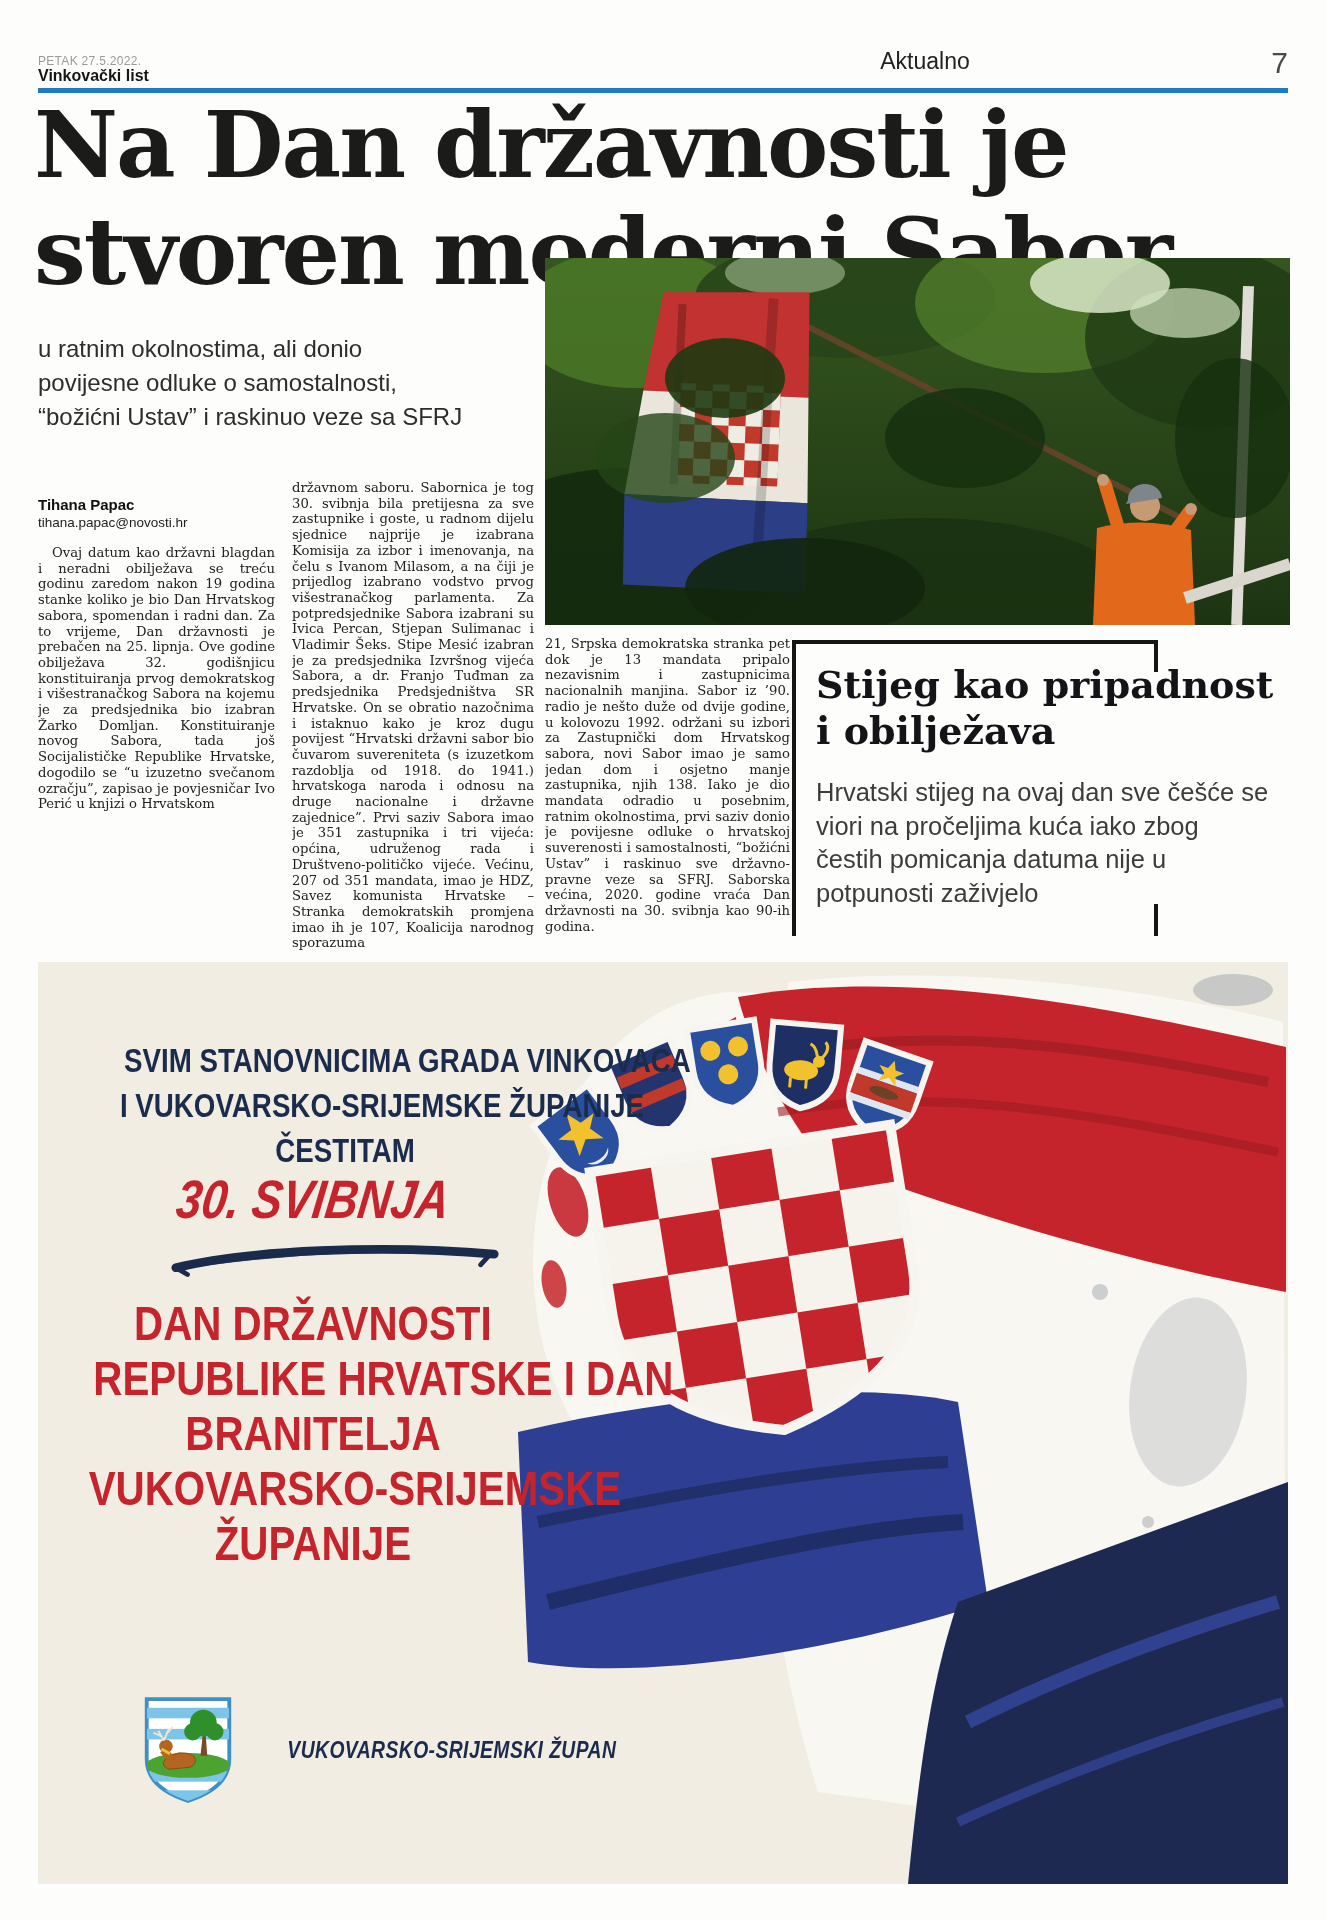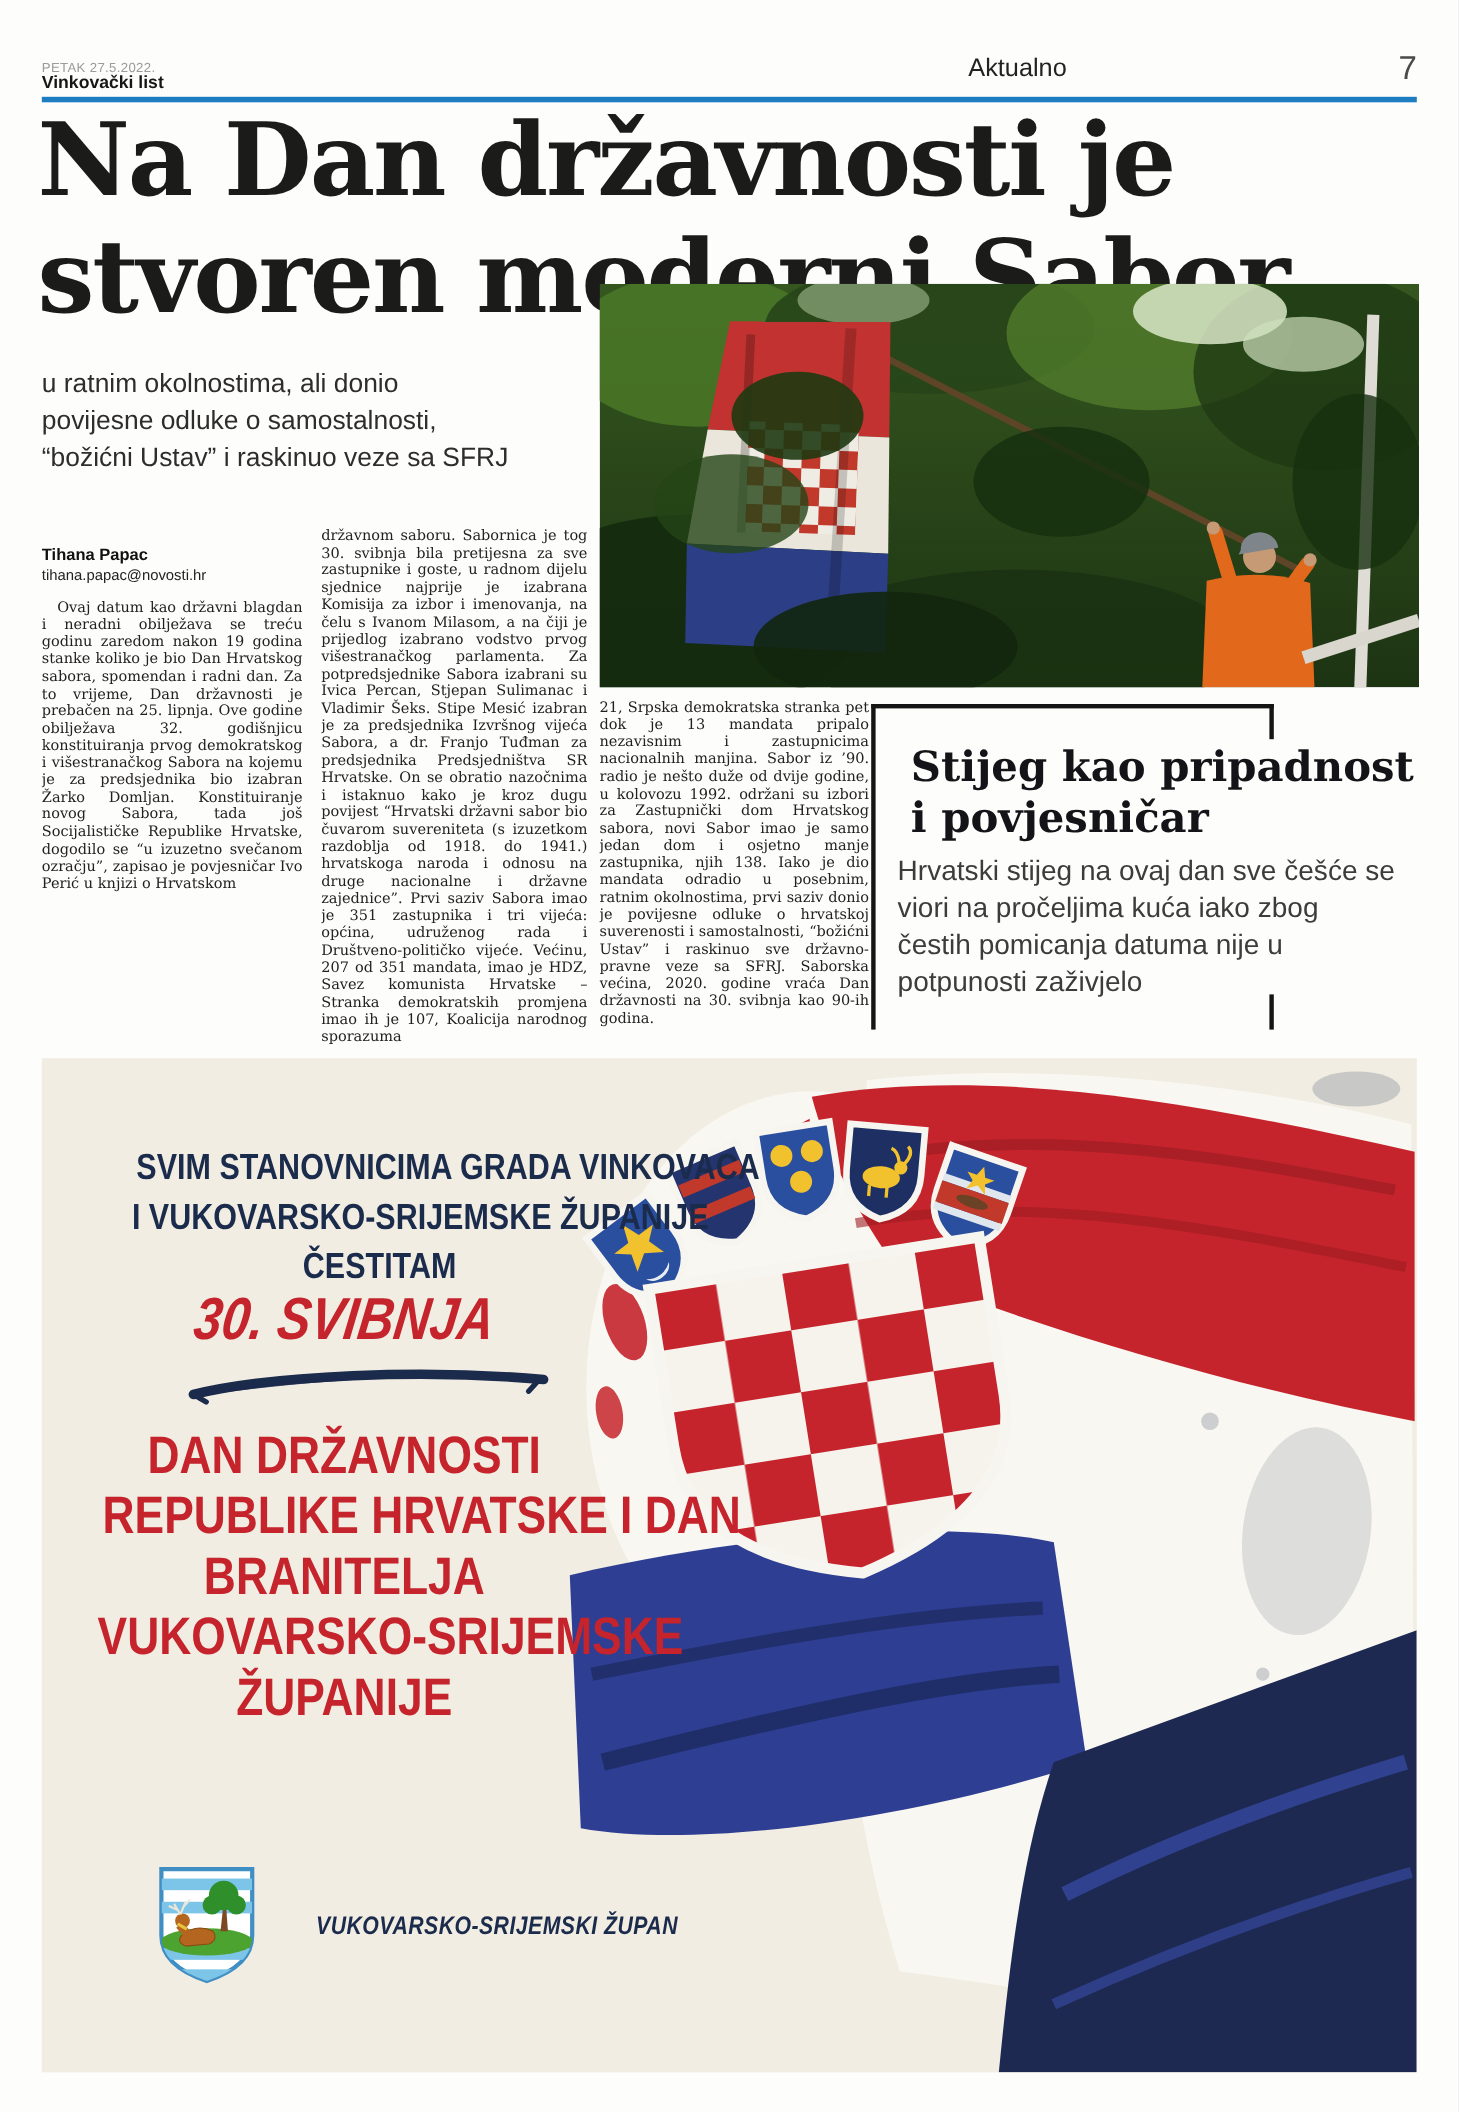--- a/index.html
+++ b/index.html
@@ -137,23 +137,23 @@
     <p class="coltext">državnom saboru. Sabornica je tog 30. svibnja bila pretijesna za sve zastupnike i goste, u radnom dijelu sjednice najprije je izabrana Komisija za izbor i imenovanja, na čelu s Ivanom Milasom, a na čiji je prijedlog izabrano vodstvo prvog višestranačkog parlamenta. Za potpredsjednike Sabora izabrani su Ivica Percan, Stjepan Sulimanac i Vladimir Šeks. Stipe Mesić izabran je za predsjednika Izvršnog vijeća Sabora, a dr. Franjo Tuđman za predsjednika Predsjedništva SR Hrvatske. On se obratio nazočnima i istaknuo kako je kroz dugu povijest “Hrvatski državni sabor bio čuvarom suvereniteta (s izuzetkom razdoblja od 1918. do 1941.) hrvatskoga naroda i odnosu na druge nacionalne i državne zajednice”. Prvi saziv Sabora imao je 351 zastupnika i tri vijeća: općina, udruženog rada i Društveno-političko vijeće. Većinu, 207 od 351 mandata, imao je HDZ, Savez komunista Hrvatske – Stranka demokratskih promjena imao ih je 107, Koalicija narodnog sporazuma</p>
   </div>
   <div class="abs col col3">
     <p class="coltext">21, Srpska demokratska stranka pet dok je 13 mandata pripalo nezavisnim i zastupnicima nacionalnih manjina. Sabor iz ’90. radio je nešto duže od dvije godine, u kolovozu 1992. održani su izbori za Zastupnički dom Hrvatskog sabora, novi Sabor imao je samo jedan dom i osjetno manje zastupnika, njih 138. Iako je dio mandata odradio u posebnim, ratnim okolnostima, prvi saziv donio je povijesne odluke o hrvatskoj suverenosti i samostalnosti, “božićni Ustav” i raskinuo sve državno-pravne veze sa SFRJ. Saborska većina, 2020. godine vraća Dan državnosti na 30. svibnja kao 90-ih godina.</p>
   </div>
 
   <div class="abs frame" style="left:792px;top:640px;width:4px;height:296px;"></div>
   <div class="abs frame" style="left:792px;top:640px;width:366px;height:4px;"></div>
   <div class="abs frame" style="left:1154px;top:640px;width:4px;height:32px;"></div>
   <div class="abs frame" style="left:1154px;top:904px;width:4px;height:32px;"></div>
-  <h2 class="abs sb-title" style="margin:12px">
+  <h2 class="abs sb-title" style="margin:0">
     <div>Stijeg kao pripadnost</div>
-    <div>i povjesničar</div>
+    <div>i obilježava</div>
   </h2>
   <div class="abs sb-body">Hrvatski stijeg na ovaj dan sve češće se viori na pročeljima kuća iako zbog čestih pomicanja datuma nije u potpunosti zaživjelo</div>
 
   <div class="abs ad">
 
     <svg class="ad-flag" viewBox="0 0 800 922">
       <defs>
         <pattern id="adchk" x="118" y="185" width="122" height="114" patternUnits="userSpaceOnUse">
           <rect width="122" height="114" fill="#f6f3ec"></rect>
           <rect width="61" height="57" fill="#c5242c"></rect>

